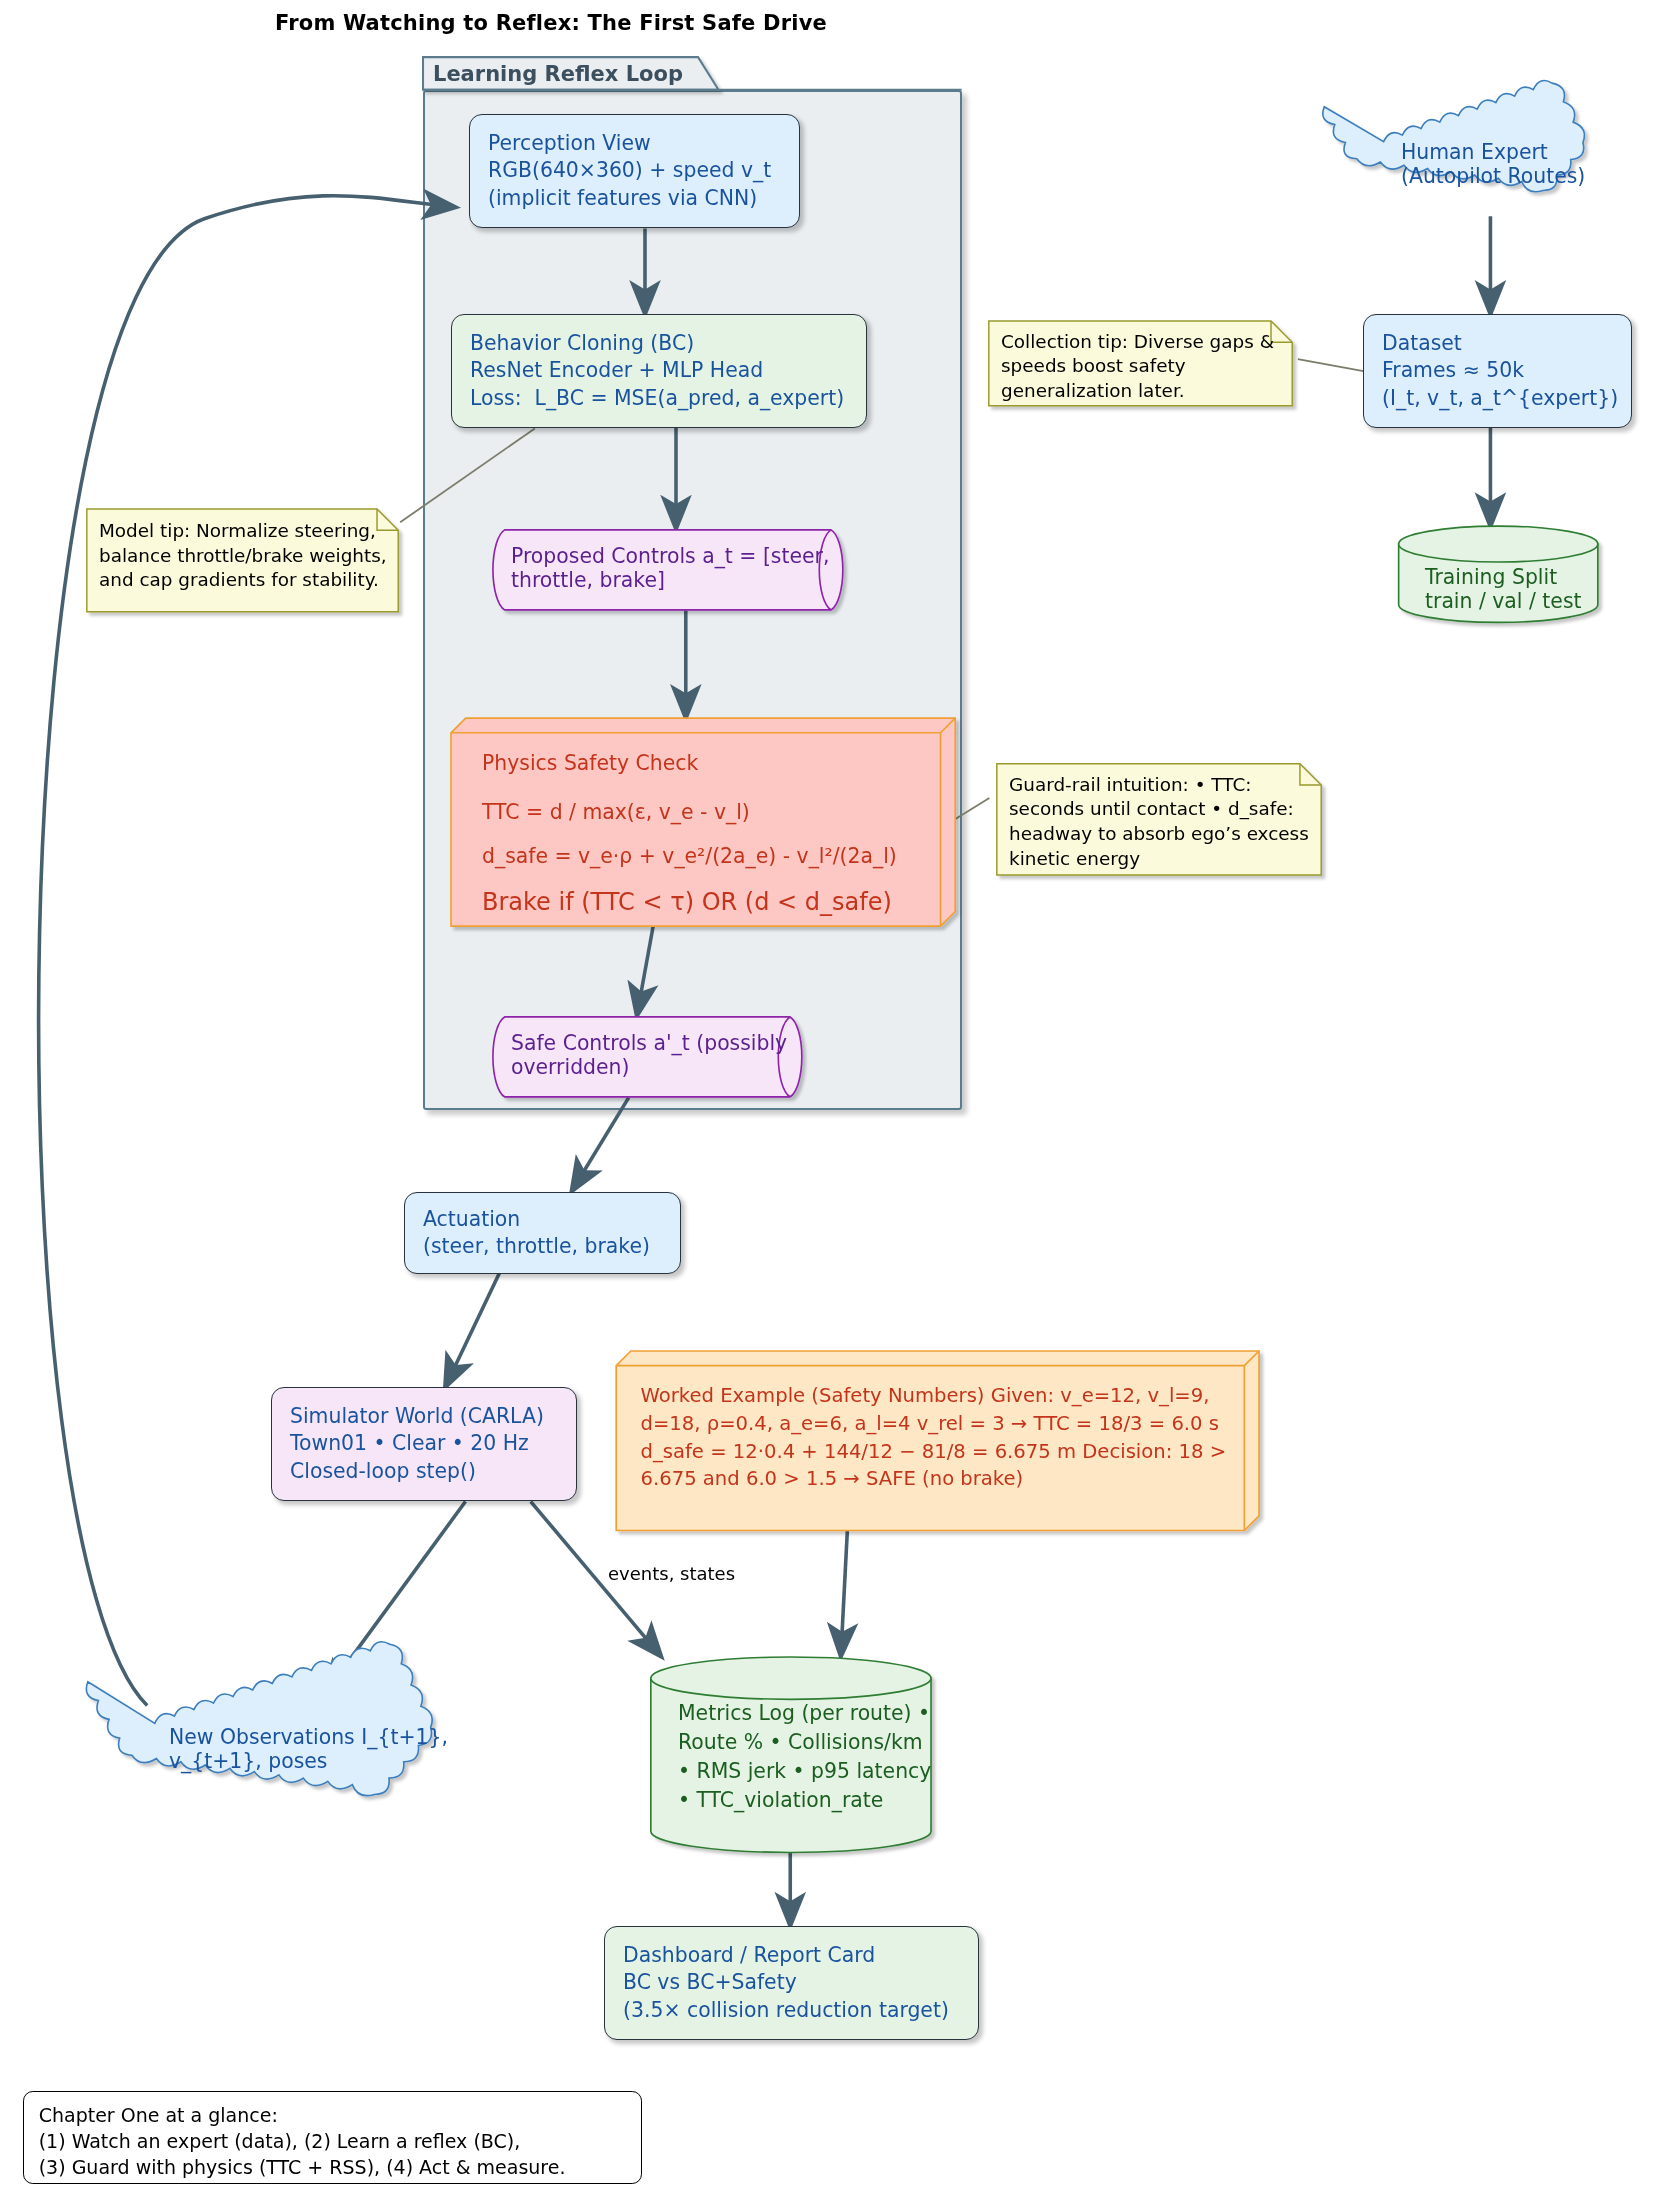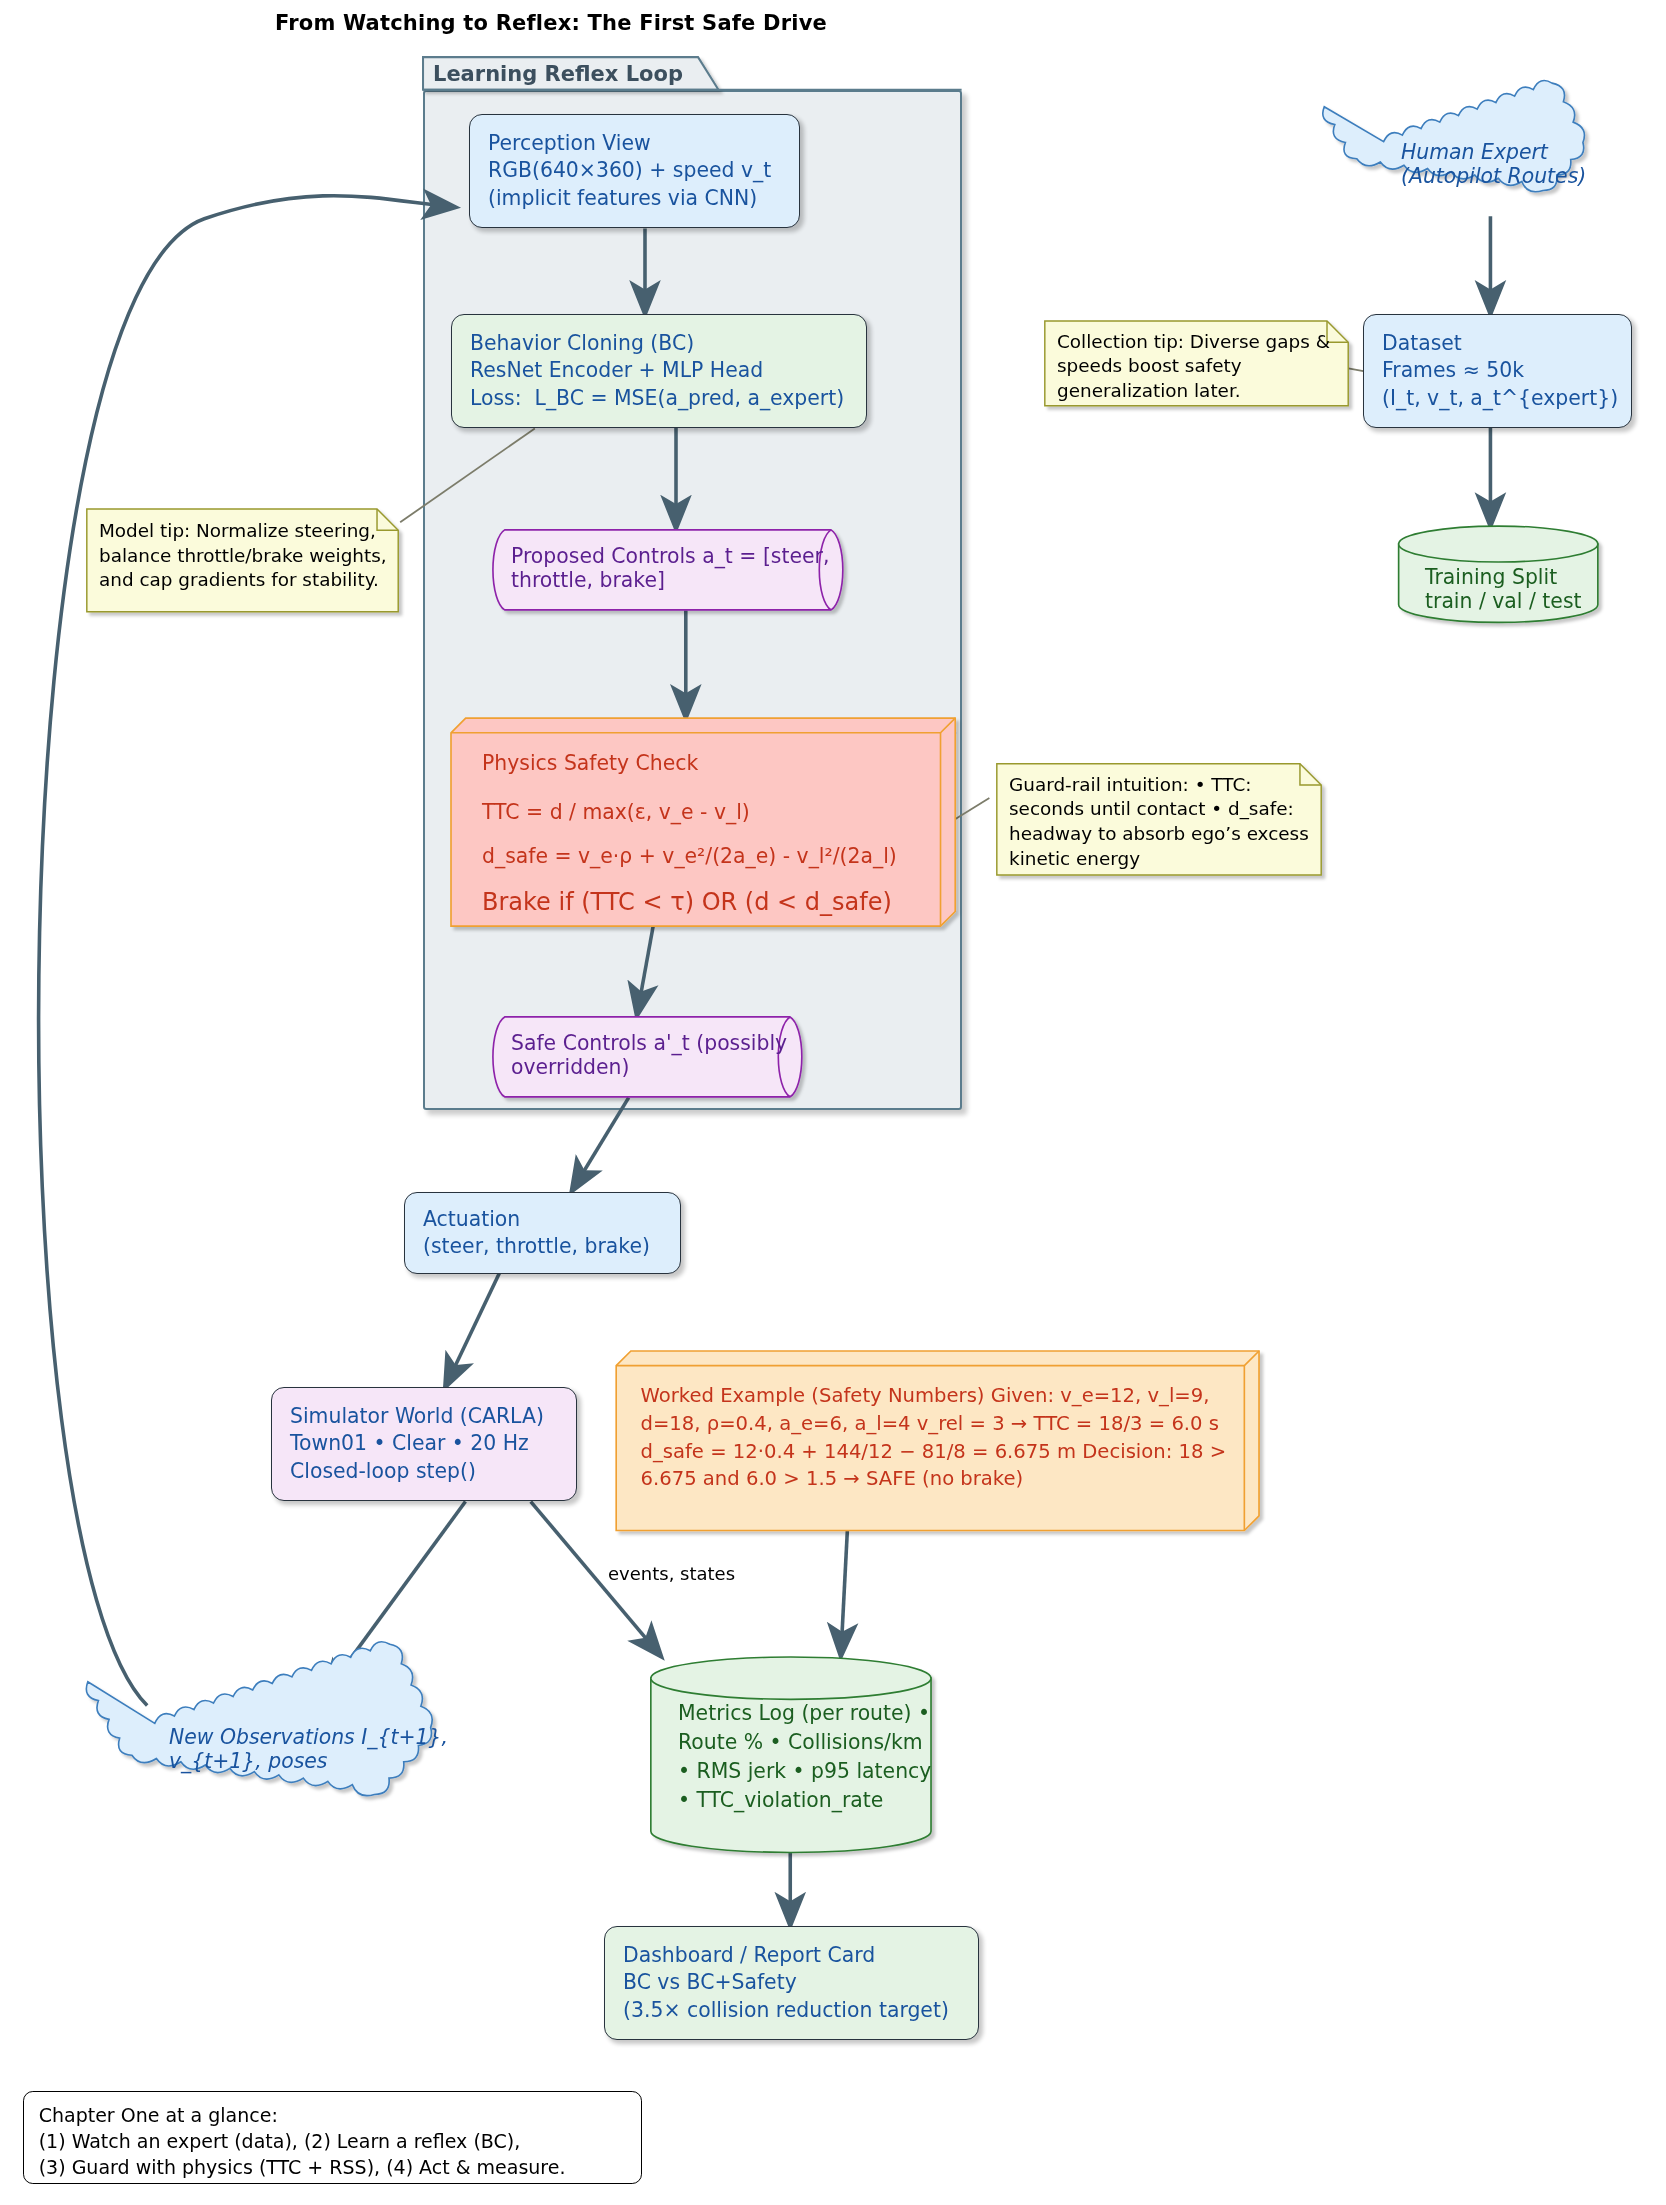--- a/index.html
+++ b/index.html
@@ -42,21 +42,21 @@
   .partition {
     position:absolute; background:#eaeef1; border:2px solid #5b7c8d;
     border-radius:3.3px; box-shadow:4.1px 4.1px 4.9px rgba(0,0,0,.2);
   }
   .partition-tab-inner {
     position:absolute; font-size:21px; font-weight:bold; color:#3c4f5e;
     white-space:nowrap;
   }
 
   
-  .cloud { position:absolute;font-style:italic; }
+  .cloud { position:absolute; }
   .cloud .txt { position:absolute; font-size:20.4px; }
 
   
   .cyl { position:absolute; }
   .cyl .txt { position:absolute; font-size:20.4px; }
 
   
   .note { position:absolute; }
   .note .txt { position:absolute; font-size:18.4px; color:#000; }
 
@@ -299,21 +299,21 @@
         <path d="M1,1 L357,1 L383,27 L383,127 L1,127 Z" fill="#fbfbdb" stroke="#99992f" stroke-width="1.8"></path>
         <path d="M357,1 L357,27 L383,27" fill="none" stroke="#99992f" stroke-width="1.8"></path>
       </g>
     </svg>
     <div class="txt" style="left:13px; top:11.4px; line-height:1.32;">Model tip:
 Normalize steering, balance
 throttle/brake weights, and
 cap gradients for stability.</div>
   </div>
 
-  <div class="note" style="left:1044px; top:320px; width:306px; height:88px;padding-left:24px;">
+  <div class="note" style="left:988px; top:320px; width:306px; height:88px;padding-left:24px;">
     <svg width="314" height="95" style="position:absolute;left:0;top:0;overflow:visible;" viewBox="0 0 385 116">
       <g filter="url(#sh)">
         <path d="M1,1 L347,1 L373,27 L373,105 L1,105 Z" fill="#fbfbdb" stroke="#99992f" stroke-width="1.8"></path>
         <path d="M347,1 L347,27 L373,27" fill="none" stroke="#99992f" stroke-width="1.8"></path>
       </g>
     </svg>
     <div class="txt" style="left:13px; top:9.8px; line-height:1.34;">Collection tip:
 Diverse gaps &amp; speeds boost
 safety generalization later.</div>
   </div>

